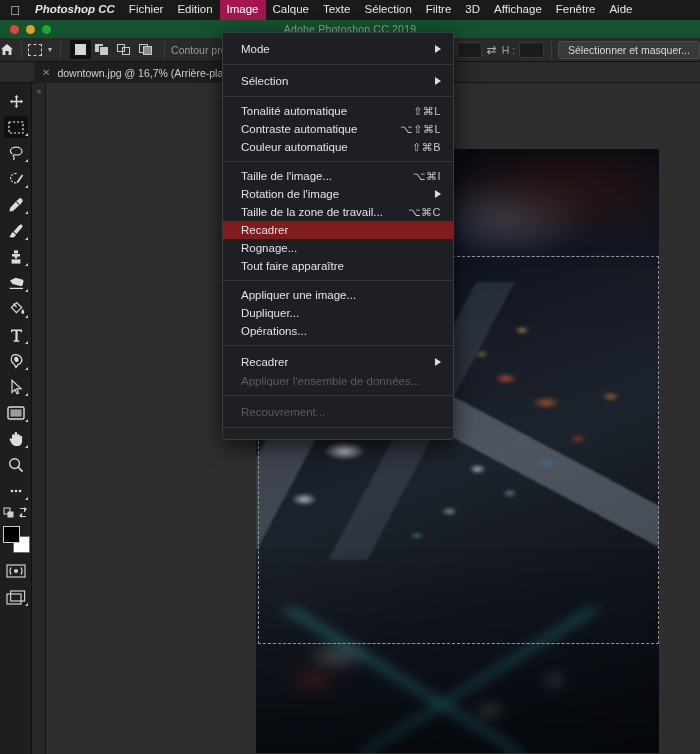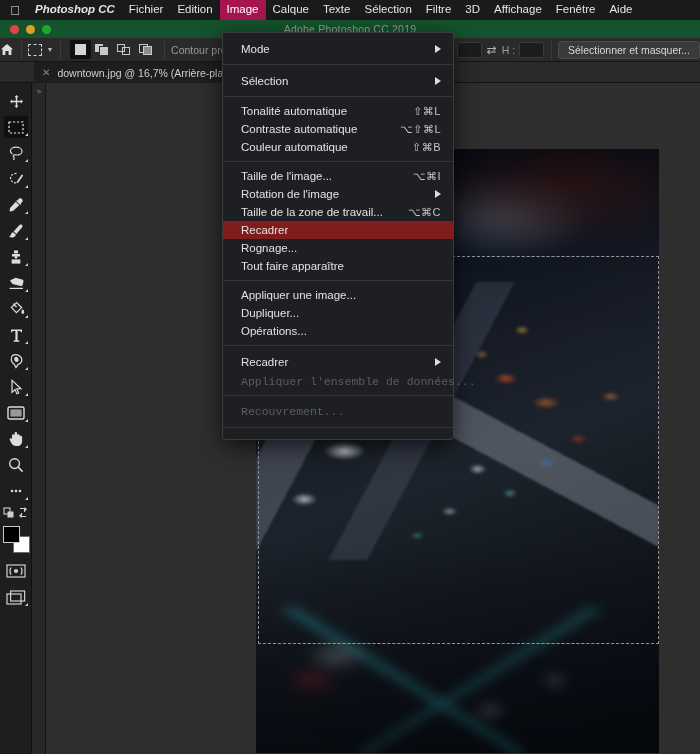--- a/index.html
+++ b/index.html
@@ -189,21 +189,21 @@
     position: relative; height: 18px; display: flex; align-items: center;
     padding: 0 12px 0 18px; font-size: 11.5px; color: #e2e2e2; white-space: nowrap;
   }
   .mi .sc { margin-left: auto; color: #c3c3c3; font-size: 11px; letter-spacing: .5px; }
   .mi .arrow {
     margin-left: auto; width: 0; height: 0;
     border-top: 4px solid transparent; border-bottom: 4px solid transparent;
     border-left: 6px solid #dcdcdc;
   }
   .mi.hl { background: #7f1d1d; }
-  .mi.dis { color: #5a5c5f; font-family: Liberation Mono, monospace; }
+  .mi.dis { color: #5a5c5f; }
   .mi.tall { height: 21px; }
   .mdiv { height: 1px; background: #34363a; margin: 5px 0; }
 </style>
 </head>
 <body>
 
 <div id="menubar">
   <div class="apple-logo"></div>
   <div class="mb-item bold">Photoshop CC</div>
   <div class="mb-item">Fichier</div>

